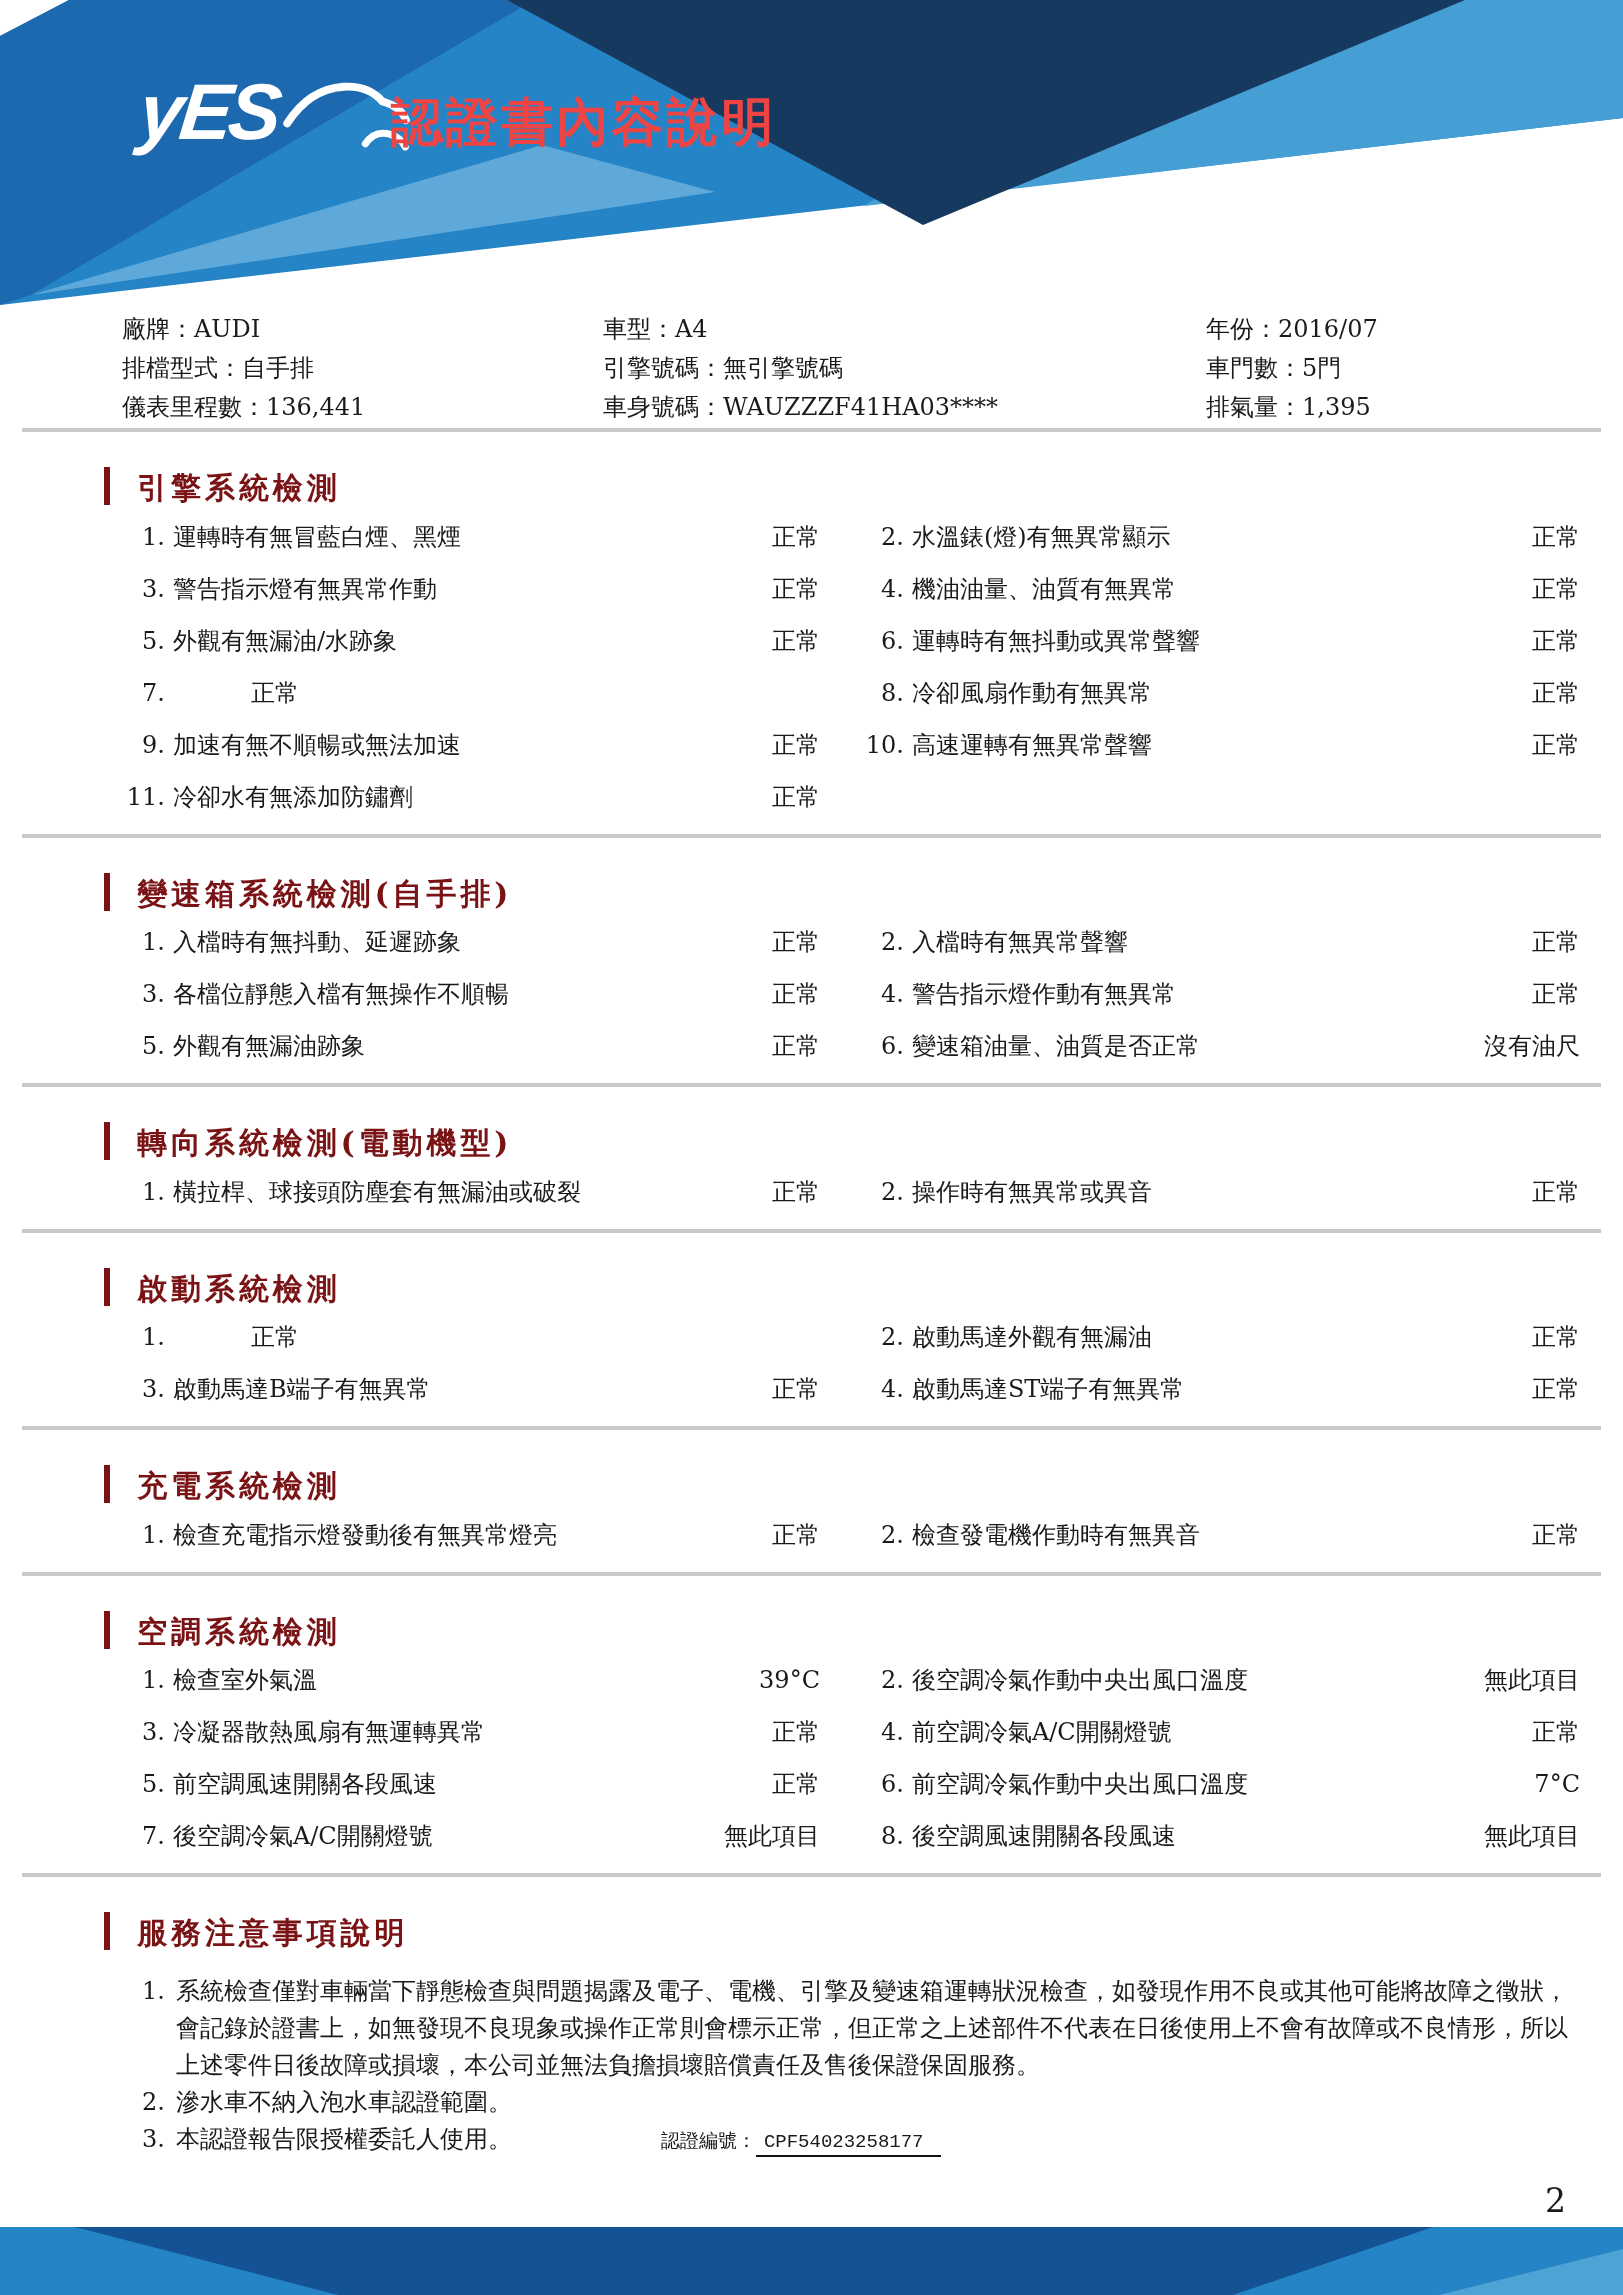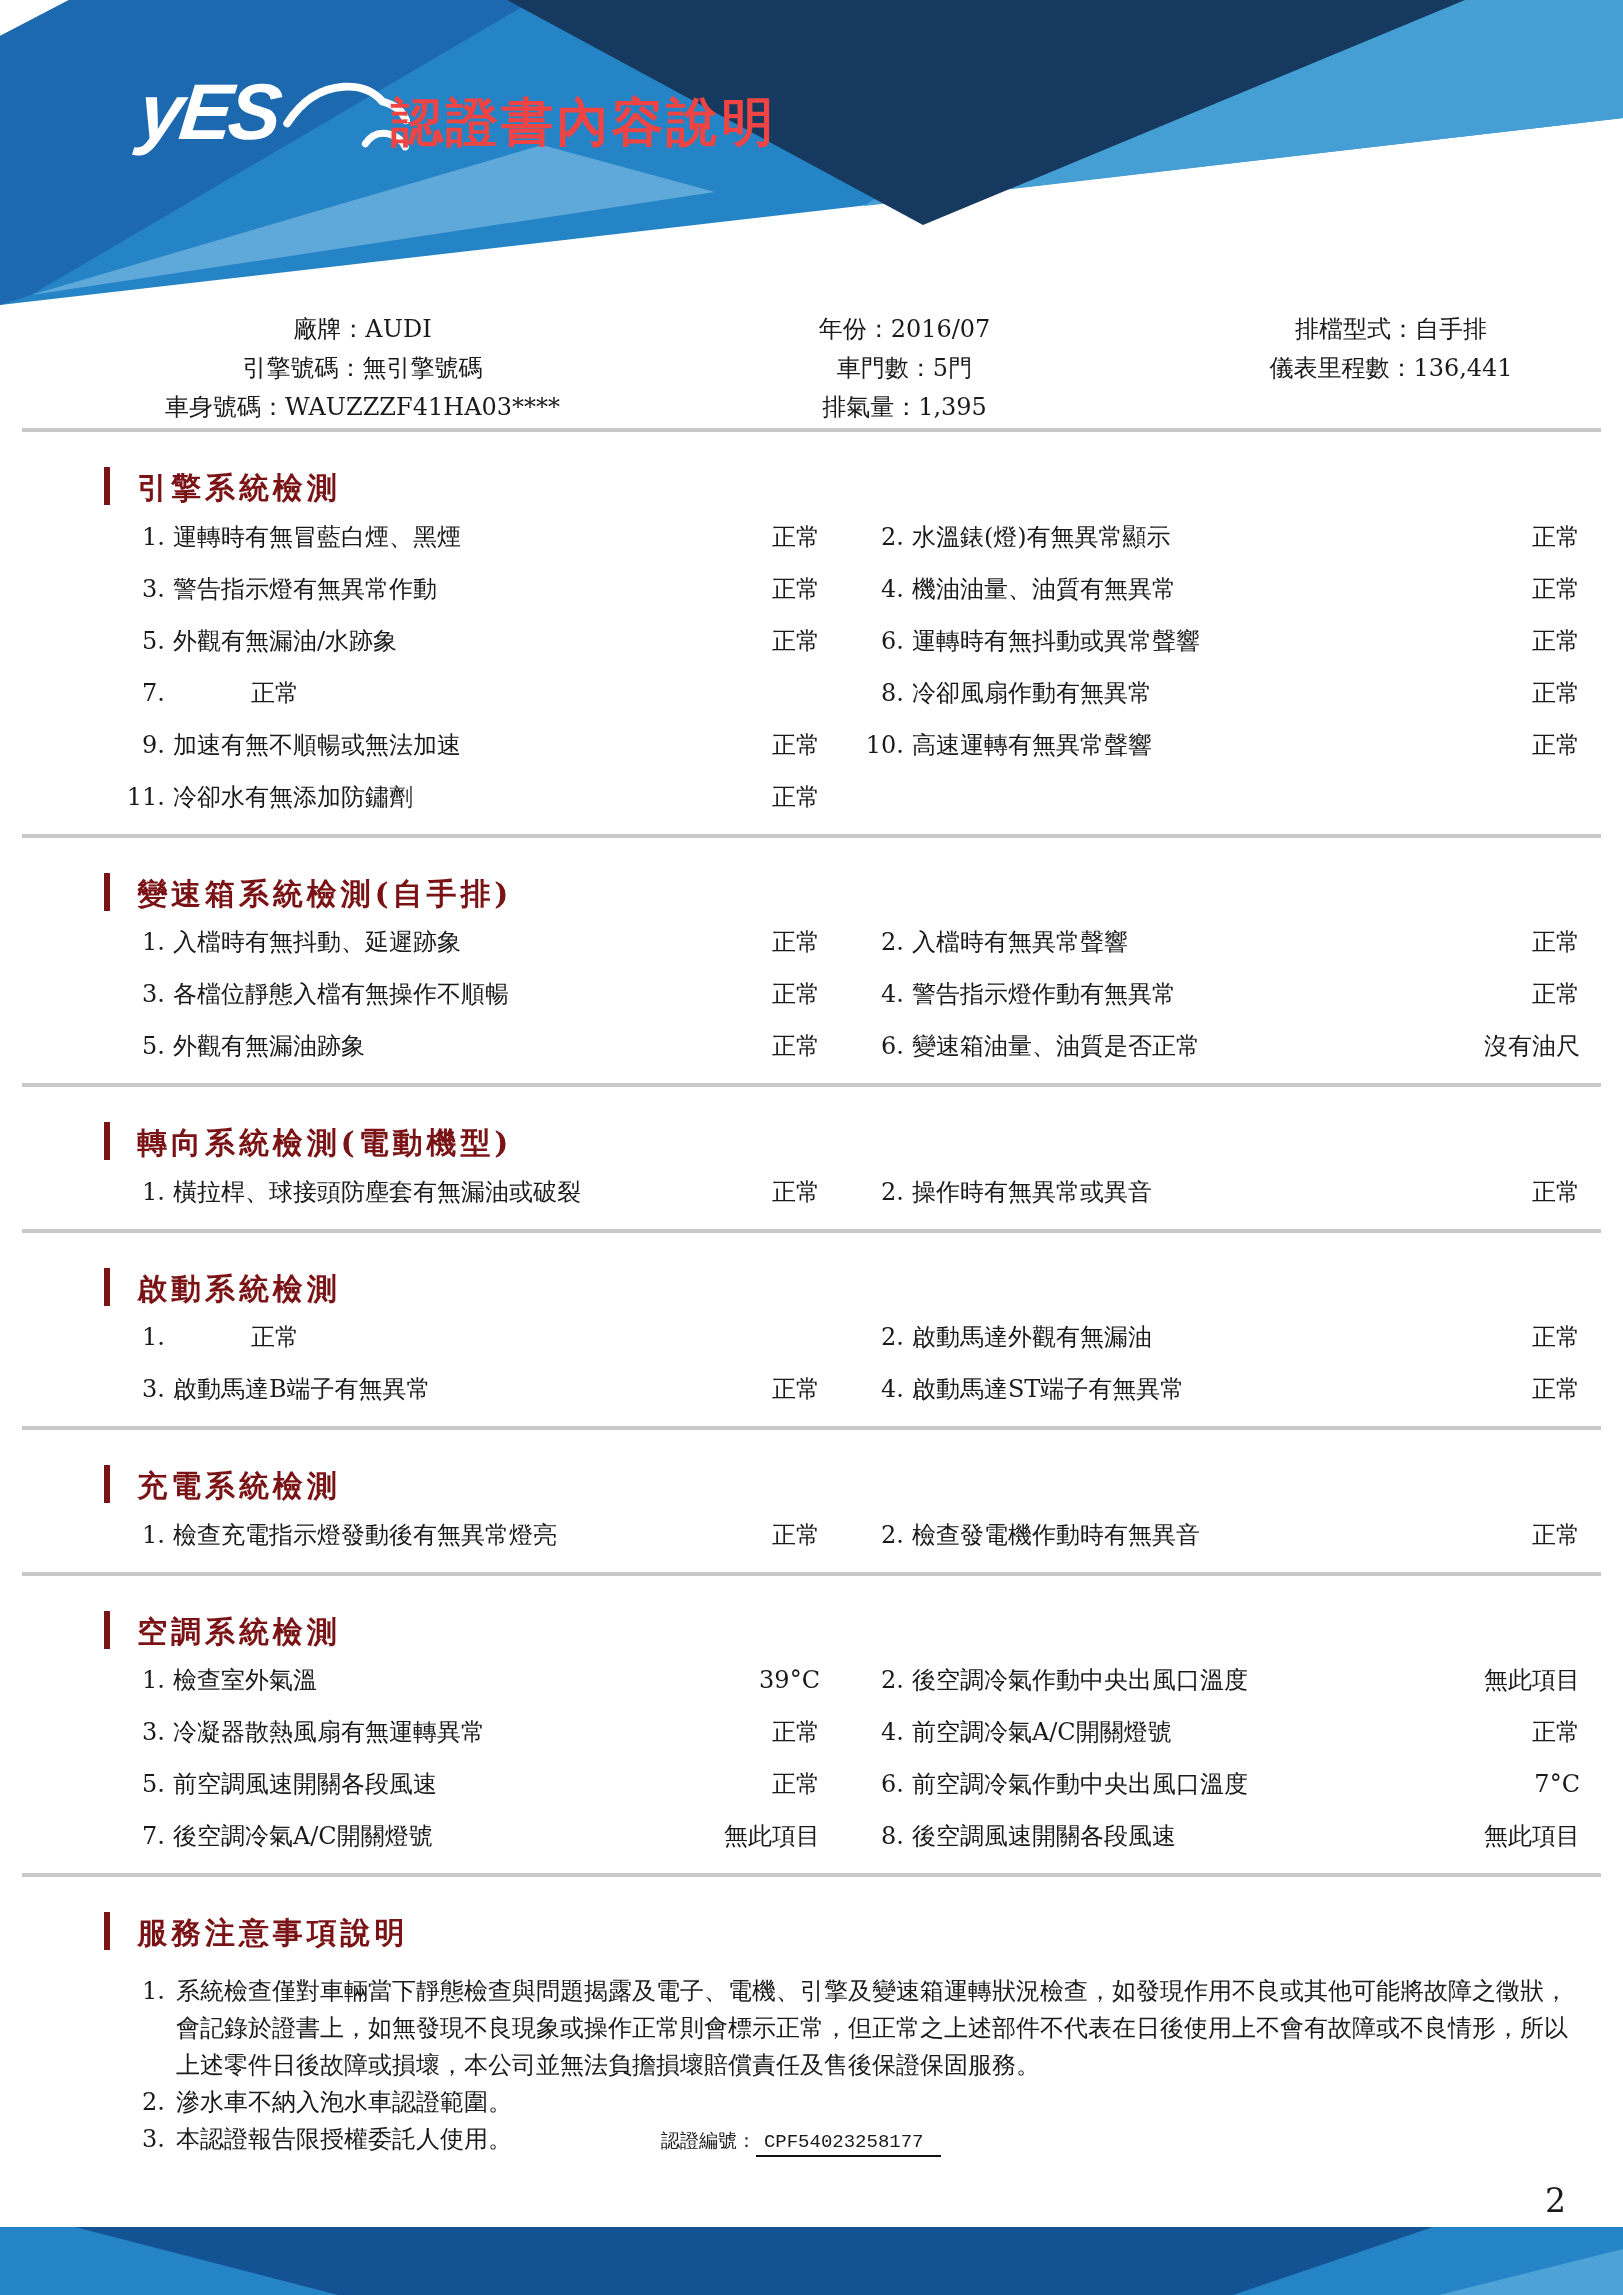--- a/index.html
+++ b/index.html
@@ -30,21 +30,21 @@
     font-family:"Liberation Sans",sans-serif; font-weight:bold;
     font-size:52px; line-height:52px; color:#ef4444; letter-spacing:3.1px;
   }
 
   
   .info {
     margin:4.7px 47px 0 122px;
     display:grid; grid-template-columns:481px 603px 1fr;
     font-size:24px; line-height:39px;
   }
-  .info-cell { white-space:nowrap;text-align:center; }
+  .info-cell { white-space:nowrap; }
 
   .divider { height:3.9px; background:#c9c9c9; margin:1.6px 22px 0 22px; }
   .divider.mt { margin-top:11px; }
 
   
   .sec-head { margin:35px 0 0 104px; display:flex; align-items:flex-start; height:42px;gap:12px; }
   .sec-bar { width:5.5px; height:38px; background:#7a1315; margin-right:15.7px; flex:none; }
   .sec-title {
     margin:0; font-size:30px; font-weight:bold; color:#7a1315;
     letter-spacing:3.9px; line-height:42px; white-space:nowrap;
@@ -94,20 +94,21 @@
       <svg class="logo-car" width="130" height="86" viewBox="0 0 165 110">
         <path d="M6 62 Q34 18 78 15 Q110 13 128 34 Q152 41 158 58" fill="none" stroke="#ffffff" stroke-width="10" stroke-linecap="round"></path>
         <path d="M106 88 Q118 70 138 76 Q152 81 157 92" fill="none" stroke="#ffffff" stroke-width="9" stroke-linecap="round"></path>
       </svg>
     </div>
     <h1 class="header-title">認證書內容說明</h1>
   </div>
 
   <div class="info">
     <div class="info-cell"><span>廠牌：</span><span>AUDI</span></div>
+    <div class="info-cell"><span>車型：</span><span>A4</span></div>
     <div class="info-cell"><span>年份：</span><span>2016/07</span></div>
     <div class="info-cell"><span>排檔型式：</span><span>自手排</span></div>
     <div class="info-cell"><span>引擎號碼：</span><span>無引擎號碼</span></div>
     <div class="info-cell"><span>車門數：</span><span>5門</span></div>
     <div class="info-cell"><span>儀表里程數：</span><span>136,441</span></div>
     <div class="info-cell"><span>車身號碼：</span><span>WAUZZZF41HA03****</span></div>
     <div class="info-cell"><span>排氣量：</span><span>1,395</span></div>
   </div>
   <div class="divider"></div>
 

